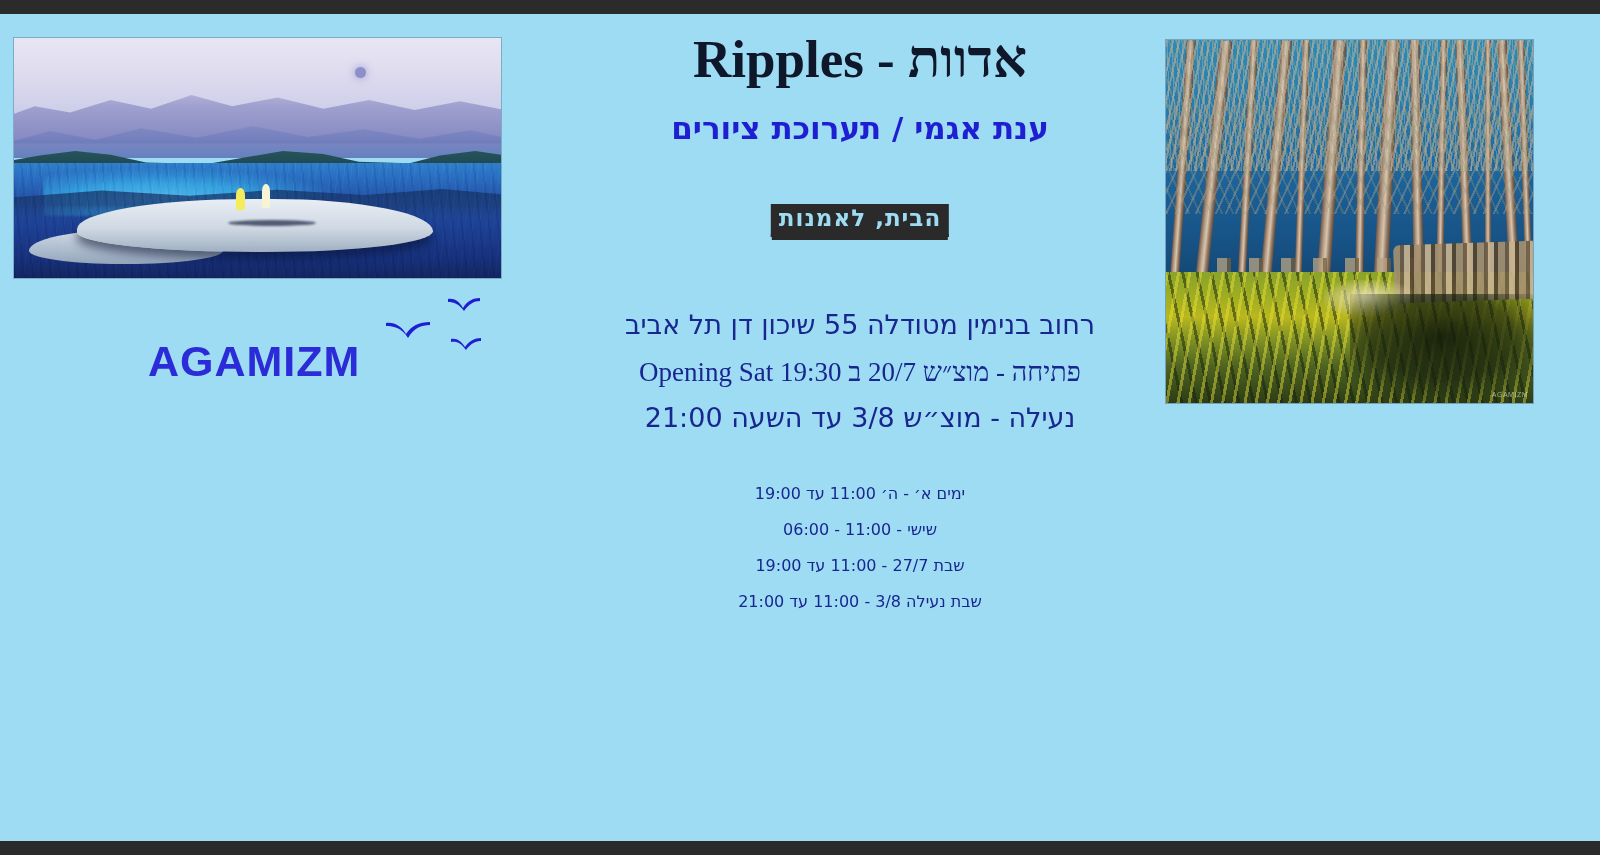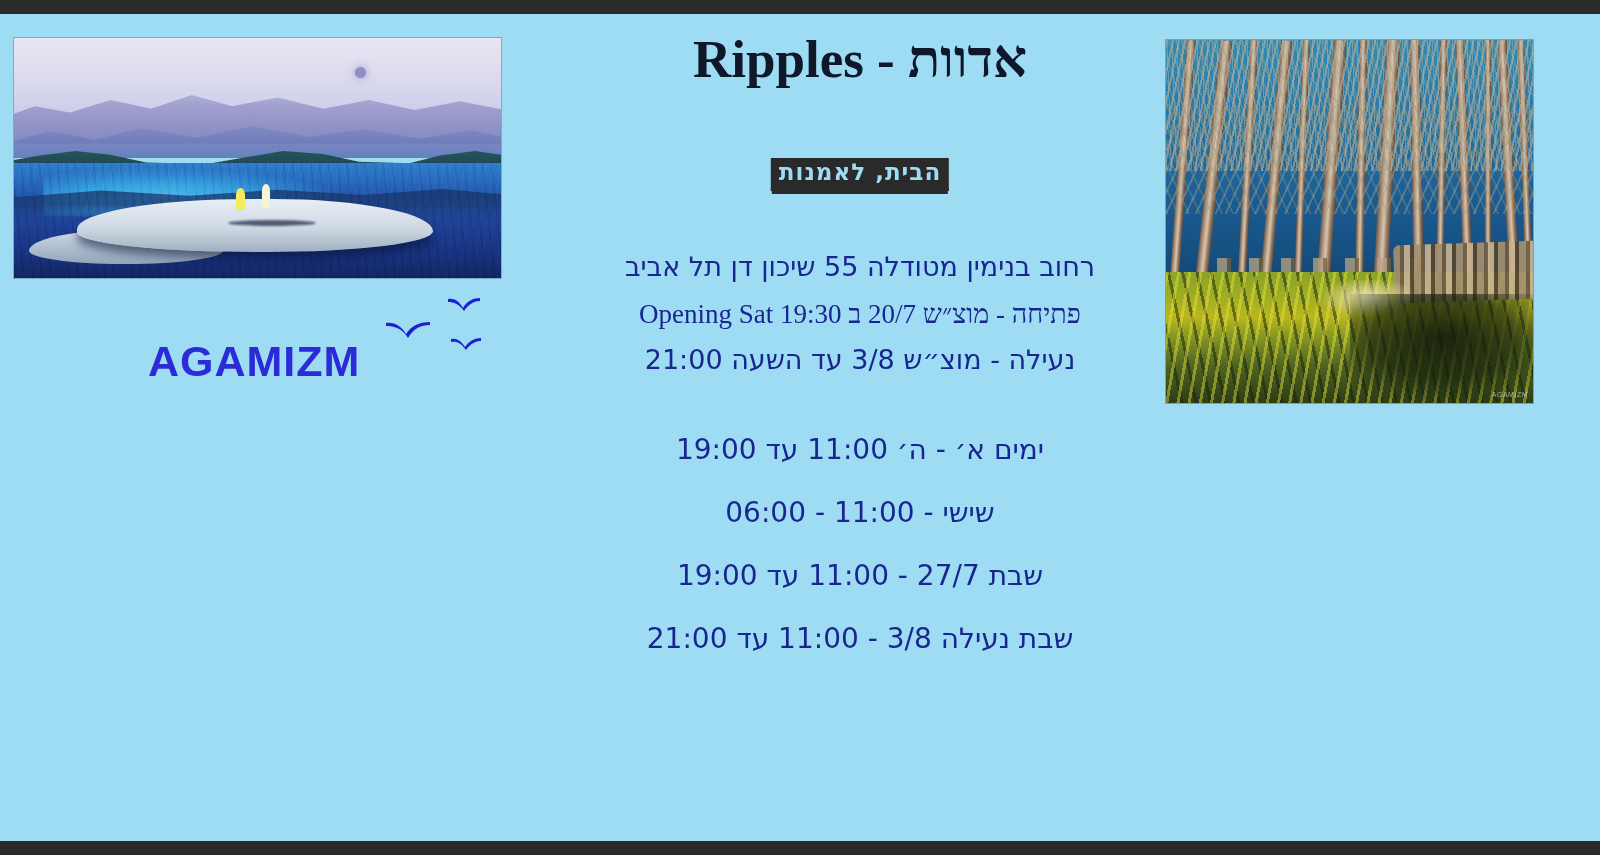--- a/index.html
+++ b/index.html
@@ -299,21 +299,21 @@
     position:relative;
     width:42px; height:36px;
     vertical-align:-2px;
     margin:0 -1px;
   }
   .logo-house svg { position:absolute; left:0; top:-13px; }
   .logo-heb {
     position:absolute;
     left:50%;
     transform:translateX(-50%);
-    top:48px;
+    top:36px;
     background:#2a2a2a;
     color:#9edcf4;
     font-family:"DejaVu Sans", "Liberation Sans", sans-serif;
     font-weight:bold;
     font-size:23px;
     letter-spacing:1px;
     padding:1px 8px 3px 8px;
     direction:rtl;
     border-bottom:3px solid #2a2a2a;
     box-shadow:0 4px 0 -1px #2a2a2a;
@@ -332,21 +332,21 @@
   .ln-opening {
     font-family:"Liberation Serif","DejaVu Serif",serif;
     font-size:27px;
   }
 
   .hours-block {
     margin-top:34px;
     direction:rtl;
     font-family:"DejaVu Sans", "Liberation Sans", sans-serif;
     color:#19268f;
-    font-size:28px;
+    font-size:16px;
     line-height:2.25;
   }
   .hours-block .ln { white-space:nowrap; }
 </style>
 </head>
 <body>
 
 <div id="poster">
 
   <div class="bar-top"></div>
@@ -415,20 +415,21 @@
           <path d="M1 4 C7 3, 11 6, 15 12 C19 6, 25 3, 31 3 L31 6 C26 6, 21 8, 16 15 C11 8, 7 6, 1 7 Z" fill="#1f1fd2"></path>
         </svg>
       </div>
       <div class="agamizm-text">AGAMIZM</div>
     </div>
 
     <div class="center-col">
 
       <div class="title-main">אדוות - Ripples</div>
 
+      <div class="title-sub">ענת אגמי  /  תערוכת ציורים</div>
 
       <div class="logo-block">
         <span class="logo-heb">הבית, לאמנות</span>
       </div>
 
       <div class="info-block">
         <div class="ln">רחוב בנימין מטודלה 55 שיכון דן תל אביב</div>
         <div class="ln ln-opening">פתיחה - מוצ״ש 20/7 ב 19:30  Opening Sat</div>
         <div class="ln">נעילה - מוצ״ש 3/8 עד השעה 21:00</div>
       </div>

